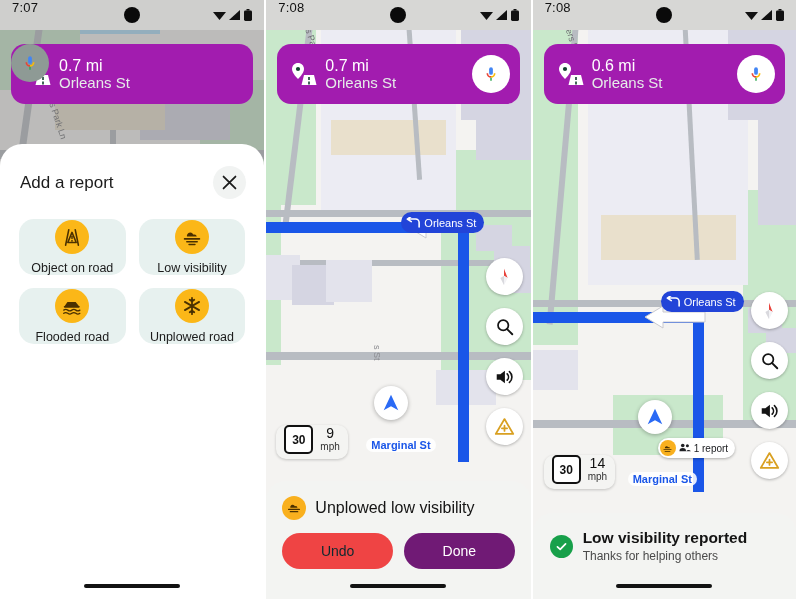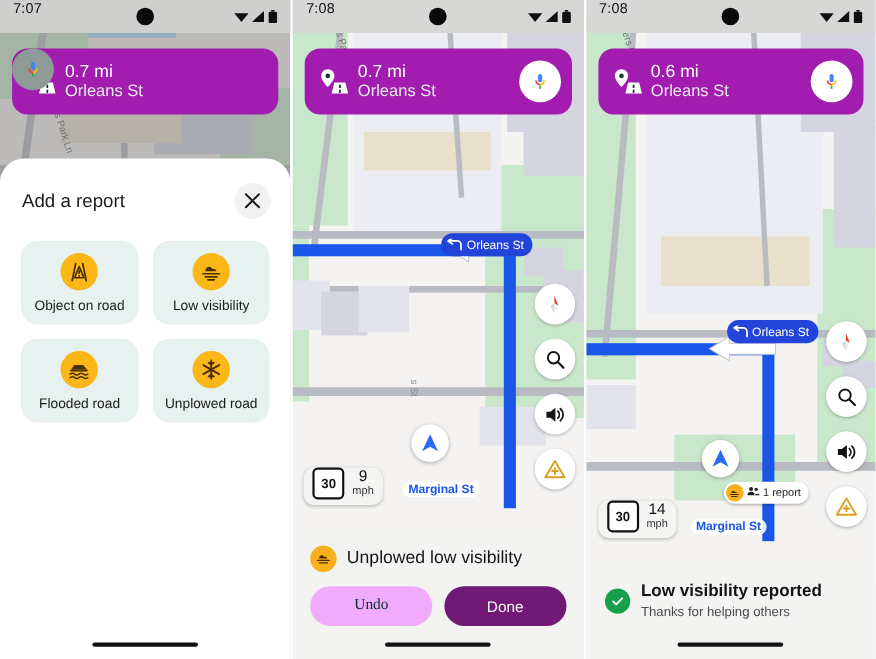--- a/index.html
+++ b/index.html
@@ -76,31 +76,31 @@
     gap:3px;padding:0 7px 0 2px;font-size:10px;color:#202124;box-shadow:0 1px 3px rgba(0,0,0,.3);}
   .chipicon{width:16px;height:16px;border-radius:50%;background:#f9b01e;display:flex;align-items:center;justify-content:center;}
 
   
   .dim{position:absolute;inset:0;background:rgba(120,120,120,.45);z-index:20;}
   .sheet{position:absolute;left:0;right:0;bottom:0;background:#fff;border-radius:22px 22px 0 0;z-index:35;}
   .sheet-title{font-size:17px;color:#1b1b1b;}
   .sheet-hdr{display:flex;align-items:center;justify-content:space-between;padding:22px 18px 4px 20px;}
   .closebtn{width:33px;height:33px;border-radius:50%;background:#f1f3f2;display:flex;align-items:center;justify-content:center;}
   .grid{display:grid;grid-template-columns:1fr 1fr;gap:13px;padding:16px 19px 0 19px;}
-  .card{background:#e7f1ef;border-radius:15px;height:76px;display:flex;flex-direction:column;align-items:center;justify-content:center;gap:7px;}
+  .card{background:#e7f1ef;border-radius:15px;height:56px;display:flex;flex-direction:column;align-items:center;justify-content:center;gap:7px;}
   .cardicon{width:34px;height:34px;border-radius:50%;background:#fbb718;display:flex;align-items:center;justify-content:center;}
   .cardlabel{font-size:12.5px;color:#1b1b1b;}
 
   
   .rsheet{position:absolute;left:0;right:0;bottom:0;height:118px;background:#f3f4f2;border-radius:20px 20px 0 0;z-index:35;}
   .rrow{display:flex;align-items:center;gap:9px;padding:15px 0 0 16px;}
   .rtitle{font-size:16px;color:#151515;}
   .rbtns{display:flex;gap:11px;padding:13px 16px 0 16px;}
   .btn{flex:1;height:36px;border-radius:18px;display:flex;align-items:center;justify-content:center;font-size:14px;}
-  .btn.undo{background:#f0abfc;color:#0c2a30;font-family:Liberation Serif, serif;}
+  .btn.undo{background:#ef4444;color:#0c2a30;}
   .btn.done{background:#701a75;color:#ffffff;}
 
   
   .csheet{position:absolute;left:0;right:0;bottom:0;height:86px;background:#f3f4f2;border-radius:20px 20px 0 0;z-index:35;}
   .crow{display:flex;align-items:center;gap:10px;padding:16px 0 0 17px;}
   .check{width:23px;height:23px;border-radius:50%;background:#17a04a;display:flex;align-items:center;justify-content:center;flex:0 0 23px;}
   .ctitle{font-size:15.5px;color:#141414;font-weight:bold;}
   .csub{font-size:12px;color:#4a4a4a;margin-top:2px;}
 
   

